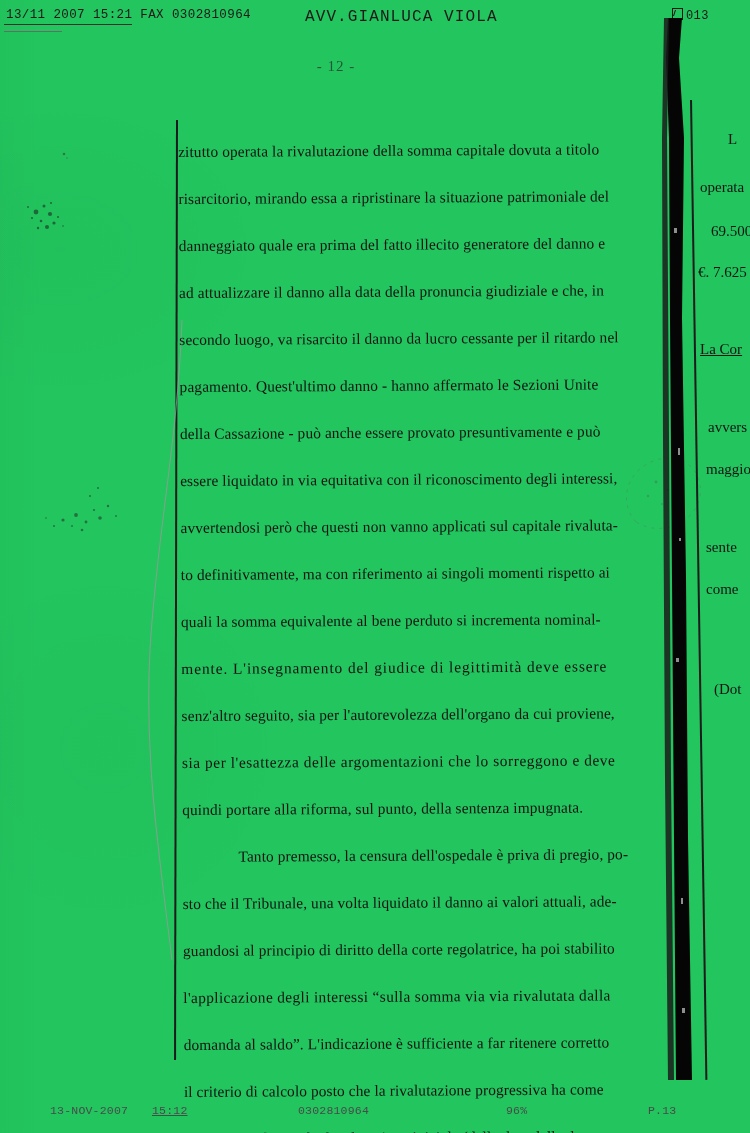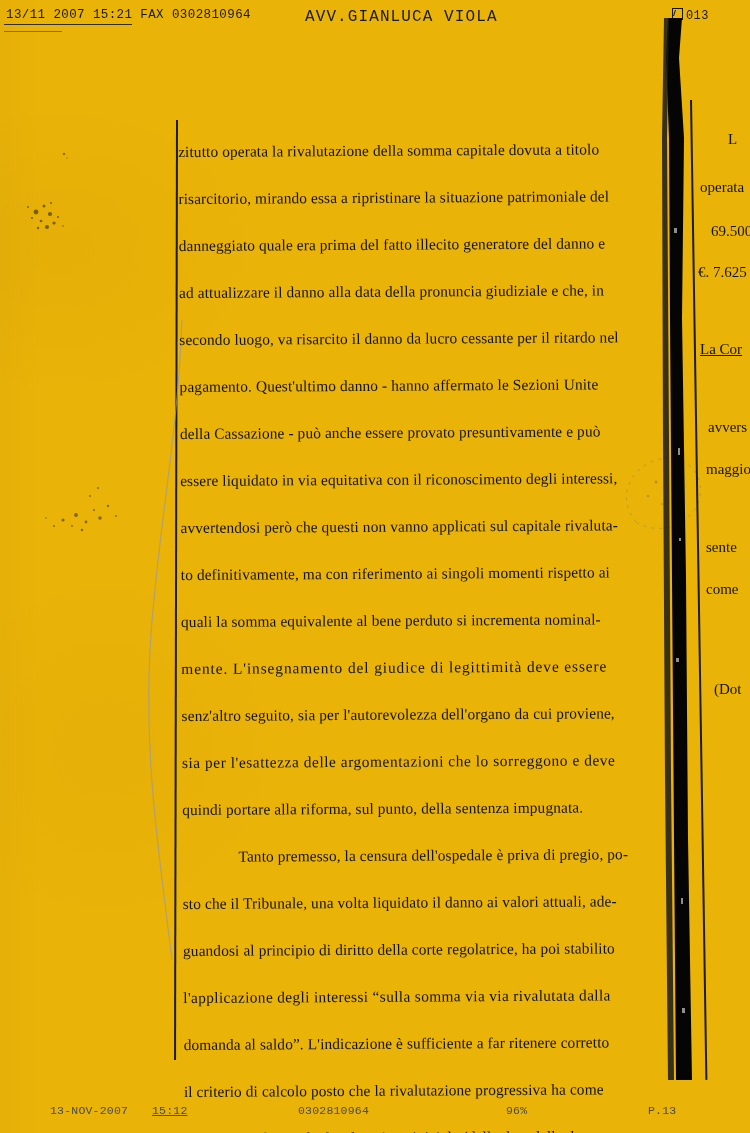--- a/index.html
+++ b/index.html
@@ -9,21 +9,21 @@
   }
   body {
     font-family: "Liberation Serif", serif;
   }
 
   #page {
     position: relative;
     width: 750px;
     height: 1133px;
     overflow: hidden;
-    background: #eab308;
+    background: #22c55e;
     color: #111111;
   }
 
   
   .paper-tone {
     position: absolute;
     inset: 0;
     background:
       radial-gradient(ellipse 300px 220px at 8% 22%, rgba(0,0,0,0.022), rgba(0,0,0,0) 70%),
       radial-gradient(ellipse 260px 260px at 14% 66%, rgba(0,0,0,0.018), rgba(0,0,0,0) 72%),
@@ -244,20 +244,23 @@
   <div class="fax-header">
     <div class="hdr-left">13/11  2007  15:21   FAX  0302810964</div>
     <div class="hdr-center">AVV.GIANLUCA VIOLA</div>
     <div class="hdr-right">
       <span class="doc-glyph"></span><span>013</span>
     </div>
   </div>
   <div class="hdr-rule"></div>
   <div class="hdr-rule2"></div>
 
+  <div class="page-number">
+    <span class="pn-inner">- 12 -</span>
+  </div>
 
   <div class="page-edge-left"></div>
 
   <svg class="paper-curl" viewBox="0 0 70 640">
     <path d="M62 0 C58 120, 36 220, 30 330 C24 440, 40 540, 52 640" fill="none" stroke="#9a9a9a" stroke-width="1.1" opacity="0.75"></path>
   </svg>
 
   <svg class="speckle-group" style="left:20px; top:190px; width:70px; height:70px;" viewBox="0 0 70 70">
     <g fill="#1d1d1d">
       <circle cx="16" cy="22" r="2.4"></circle>

